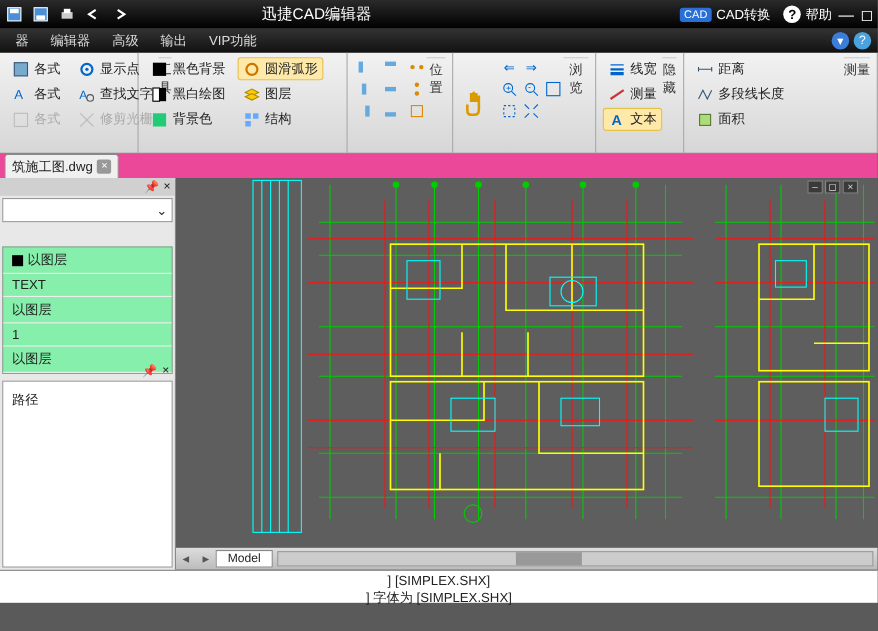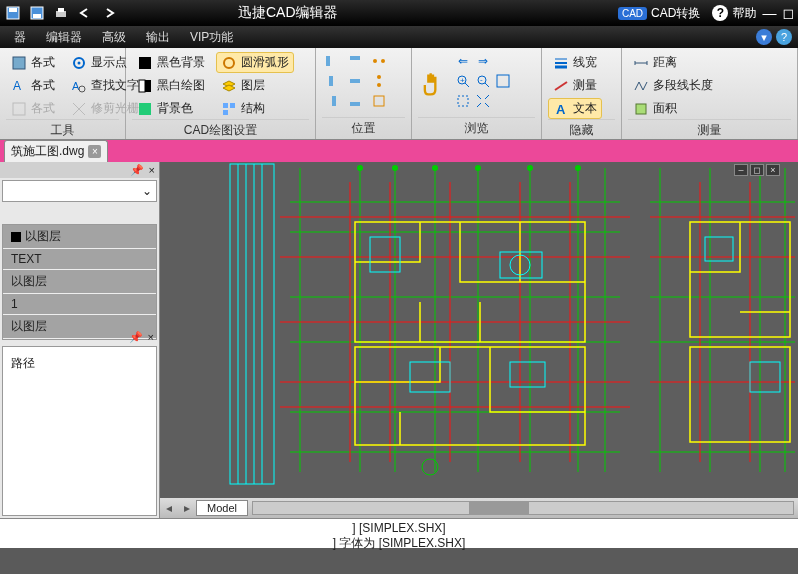--- a/index.html
+++ b/index.html
@@ -17,41 +17,41 @@
 .titlebar .win-ctrl { margin-left: 6px; font-size: 14px; }
 
 
 .menubar { height: 22px; background: linear-gradient(#333, #111); display:flex; align-items:center; color:#ddd; padding-left:4px; }
 .menubar .menu-item { padding: 2px 10px; font-size: 12px; }
 .menubar .right-icons { margin-left:auto; display:flex; gap:4px; padding-right:6px; }
 .menubar .ri { width:16px; height:16px; border-radius:50%; display:flex; align-items:center; justify-content:center; font-size:11px; }
 
 
 .ribbon { height: 92px; background: linear-gradient(#f2f2f2, #d6d6d6); display:flex; border-bottom:1px solid #888; }
-.ribbon-group { border-right:1px solid #aaa; display:flex; flex-direction:column; padding:4px 6px 2px; }
+.ribbon-group { border-right:1px solid #aaa; display:flex; flex-direction:row; padding:4px 6px 2px; }
 .rg-body { flex:1; display:flex; gap:6px; }
 .rg-col { display:flex; flex-direction:column; gap:2px; }
 .rg-btn { display:flex; align-items:center; gap:4px; padding:1px 4px; font-size:12px; white-space:nowrap; border:1px solid transparent; border-radius:3px; }
 .rg-btn.highlight { background:#ffe9a8; border-color:#e5c14e; }
 .rg-btn .ico { width:16px; height:16px; flex-shrink:0; display:flex; align-items:center; justify-content:center; }
 .rg-label { text-align:center; font-size:12px; color:#333; padding-top:2px; border-top:1px solid #ccc; }
 .mini-ico { width:18px; height:18px; display:inline-flex; align-items:center; justify-content:center; border:1px solid transparent; }
 
 
 .tabstrip { height:22px; background:#ec4899; display:flex; align-items:flex-end; padding-left:4px; }
 .file-tab { background:#f0f0f0; border:1px solid #888; border-bottom:none; padding:2px 6px; font-size:12px; display:flex; align-items:center; gap:4px; border-radius:3px 3px 0 0; }
 .file-tab .close { width:13px; height:13px; background:#999; color:#fff; font-size:10px; display:flex; align-items:center; justify-content:center; border-radius:2px; }
 
 
 .main { display:flex; height:356px; }
 .left-panel { width:160px; background:#e8e8e8; display:flex; flex-direction:column; border-right:1px solid #888; }
 .lp-head { height:16px; background:#d0d0d0; display:flex; justify-content:flex-end; align-items:center; padding:0 4px; gap:4px; }
 .pin { font-size:11px; }
 .lp-drop { height:22px; background:#fff; border:1px solid #999; margin:2px 2px 0; display:flex; align-items:center; justify-content:flex-end; padding-right:4px; }
-.lp-list { background:#a3a3a3; border:1px solid #999; margin:22px 2px 2px; }
+.lp-list { background:#86efac; border:1px solid #999; margin:22px 2px 2px; }
 .lp-row { padding:3px 8px; font-size:12px; border-bottom:1px solid #eee; display:flex; align-items:center; gap:4px; }
 .lp-row .sq { width:10px; height:10px; background:#000; }
 .lp-bot { flex:1; background:#fff; border:1px solid #999; margin:4px 2px 2px; padding:8px; font-size:12px; position:relative; }
 .lp-bot-head { position:absolute; top:-16px; right:2px; display:flex; gap:4px; }
 
 .canvas-wrap { flex:1; position:relative; background:#5e5e5e; overflow:hidden; }
 .canvas-ctrl { position:absolute; top:2px; right:18px; display:flex; gap:2px; z-index:5; }
 .canvas-ctrl span { width:14px; height:12px; background:#3a3a3a; border:1px solid #888; color:#ddd; font-size:9px; display:flex; align-items:center; justify-content:center; }
 svg.drawing { position:absolute; top:0; left:0; }
 .model-tab { position:absolute; bottom:0; left:0; right:0; height:20px; background:linear-gradient(#ddd,#bbb); display:flex; align-items:center; }
@@ -234,21 +234,20 @@
               <svg class="ic">
                 <rect x="2" y="2" width="5" height="5" fill="#6af"></rect>
                 <rect x="9" y="2" width="5" height="5" fill="#6af"></rect>
                 <rect x="2" y="9" width="5" height="5" fill="#6af"></rect>
               </svg>
             </span>
             <span>结构</span>
           </div>
       </div>
     </div>
-    <div class="rg-label">CAD绘图设置</div>
   </div>
 
   <div class="ribbon-group" style="width:96px">
     <div class="rg-body">
       <div class="rg-col">
         <span class="mini-ico">
             <svg class="ic">
               <rect x="3" y="3" width="4" height="10" fill="#6ad"></rect>
             </svg>
           </span>

